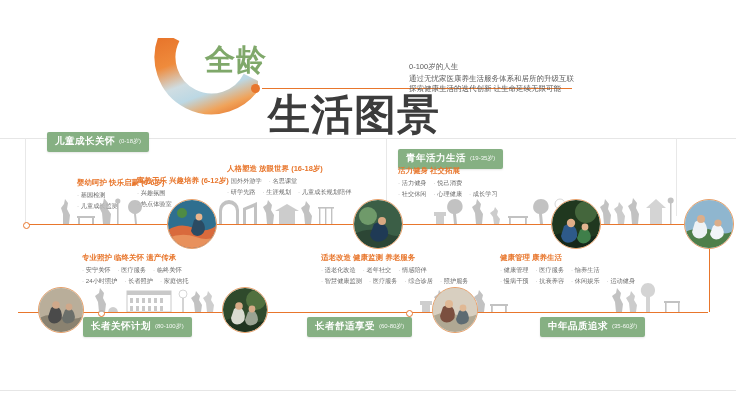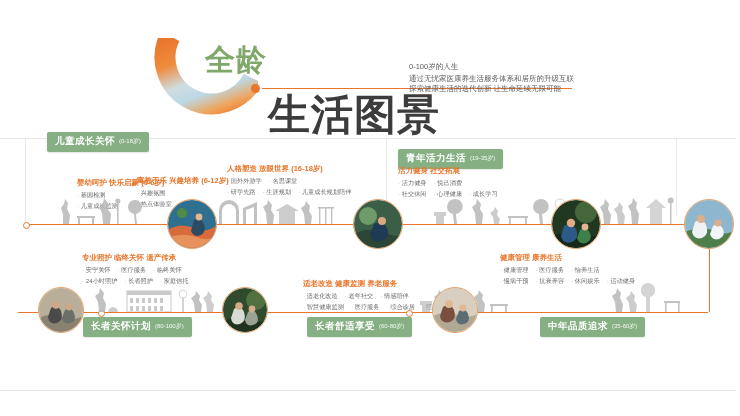--- a/index.html
+++ b/index.html
@@ -302,21 +302,21 @@
       <span>长者照护</span>
       <span>家庭信托</span>
     </div>
   </div>
 
   <div class="badge" style="left:83px;top:317px;">
     <span class="bt">长者关怀计划</span>
     <span class="bage">(80-100岁)</span>
   </div>
 
-  <div class="blk" style="left:303px;top:253px;margin-top:26px;">
+  <div class="blk" style="left:321px;top:253px;">
     <div class="hd">适老改造 健康监测 养老服务</div>
     <div class="row">
       <span>适老化改造</span>
       <span>老年社交</span>
       <span>情感陪伴</span>
     </div>
     <div class="row">
       <span>智慧健康监测</span>
       <span>医疗服务</span>
       <span>综合诊居</span>

